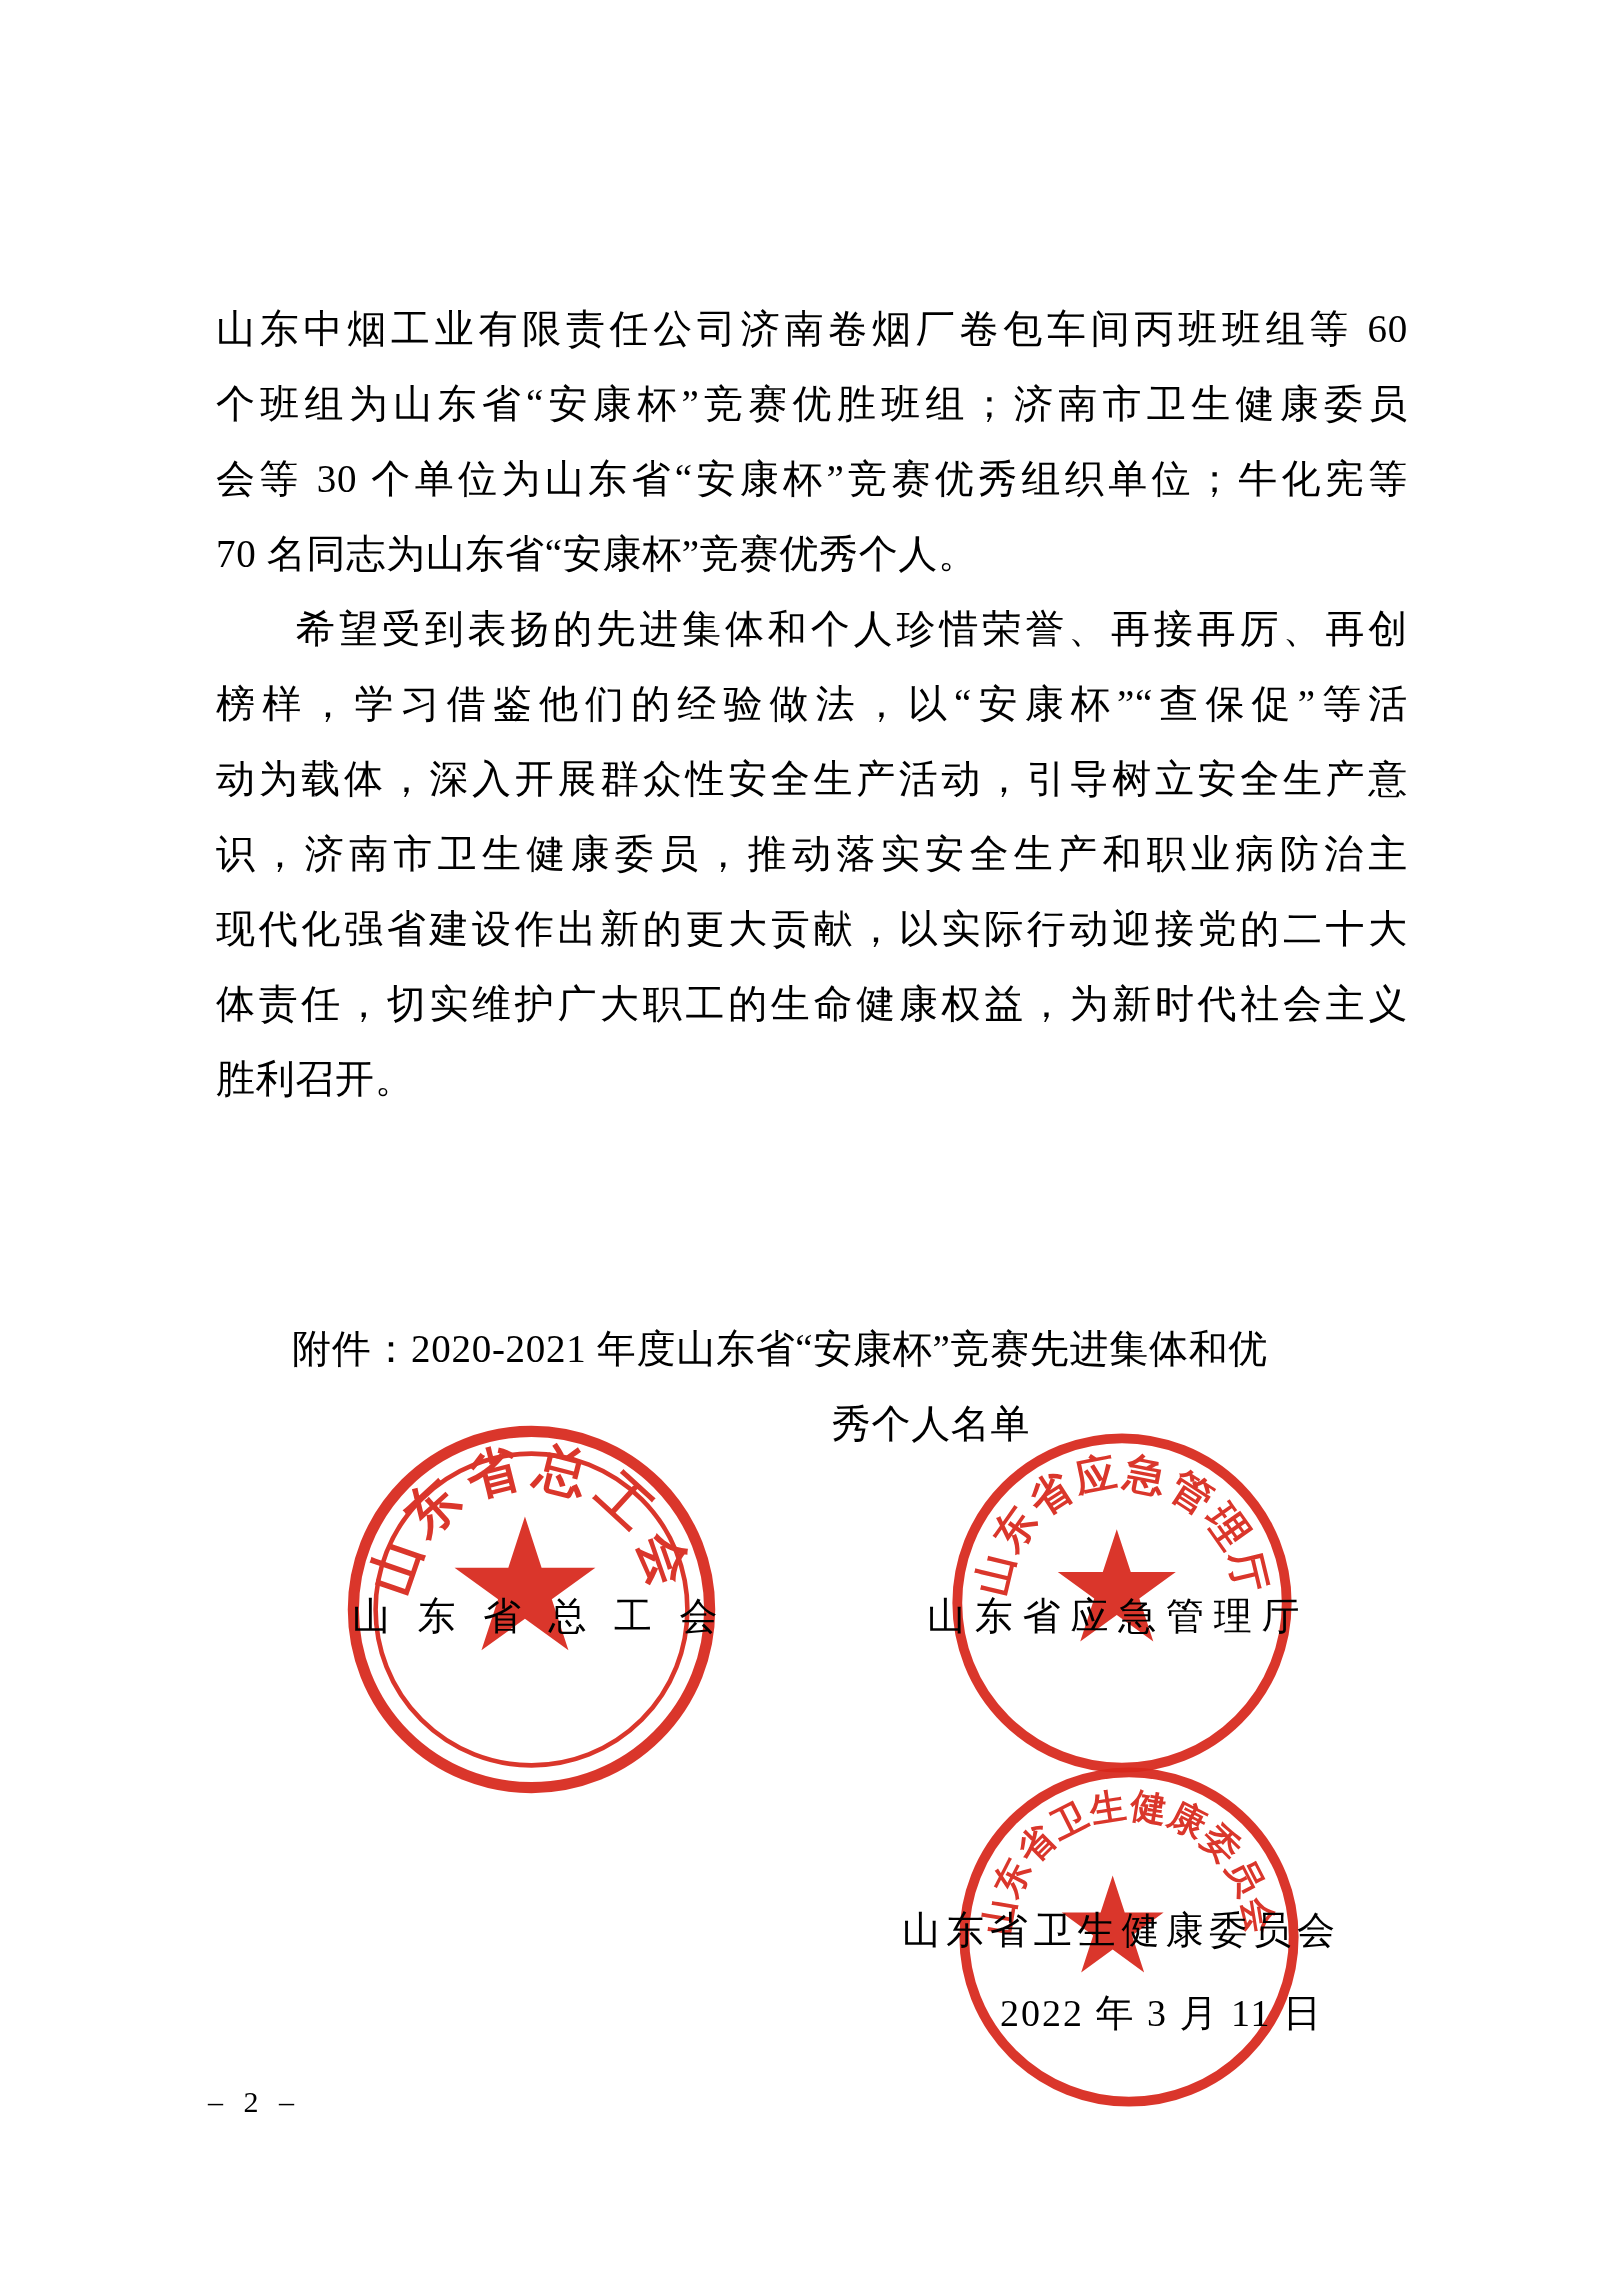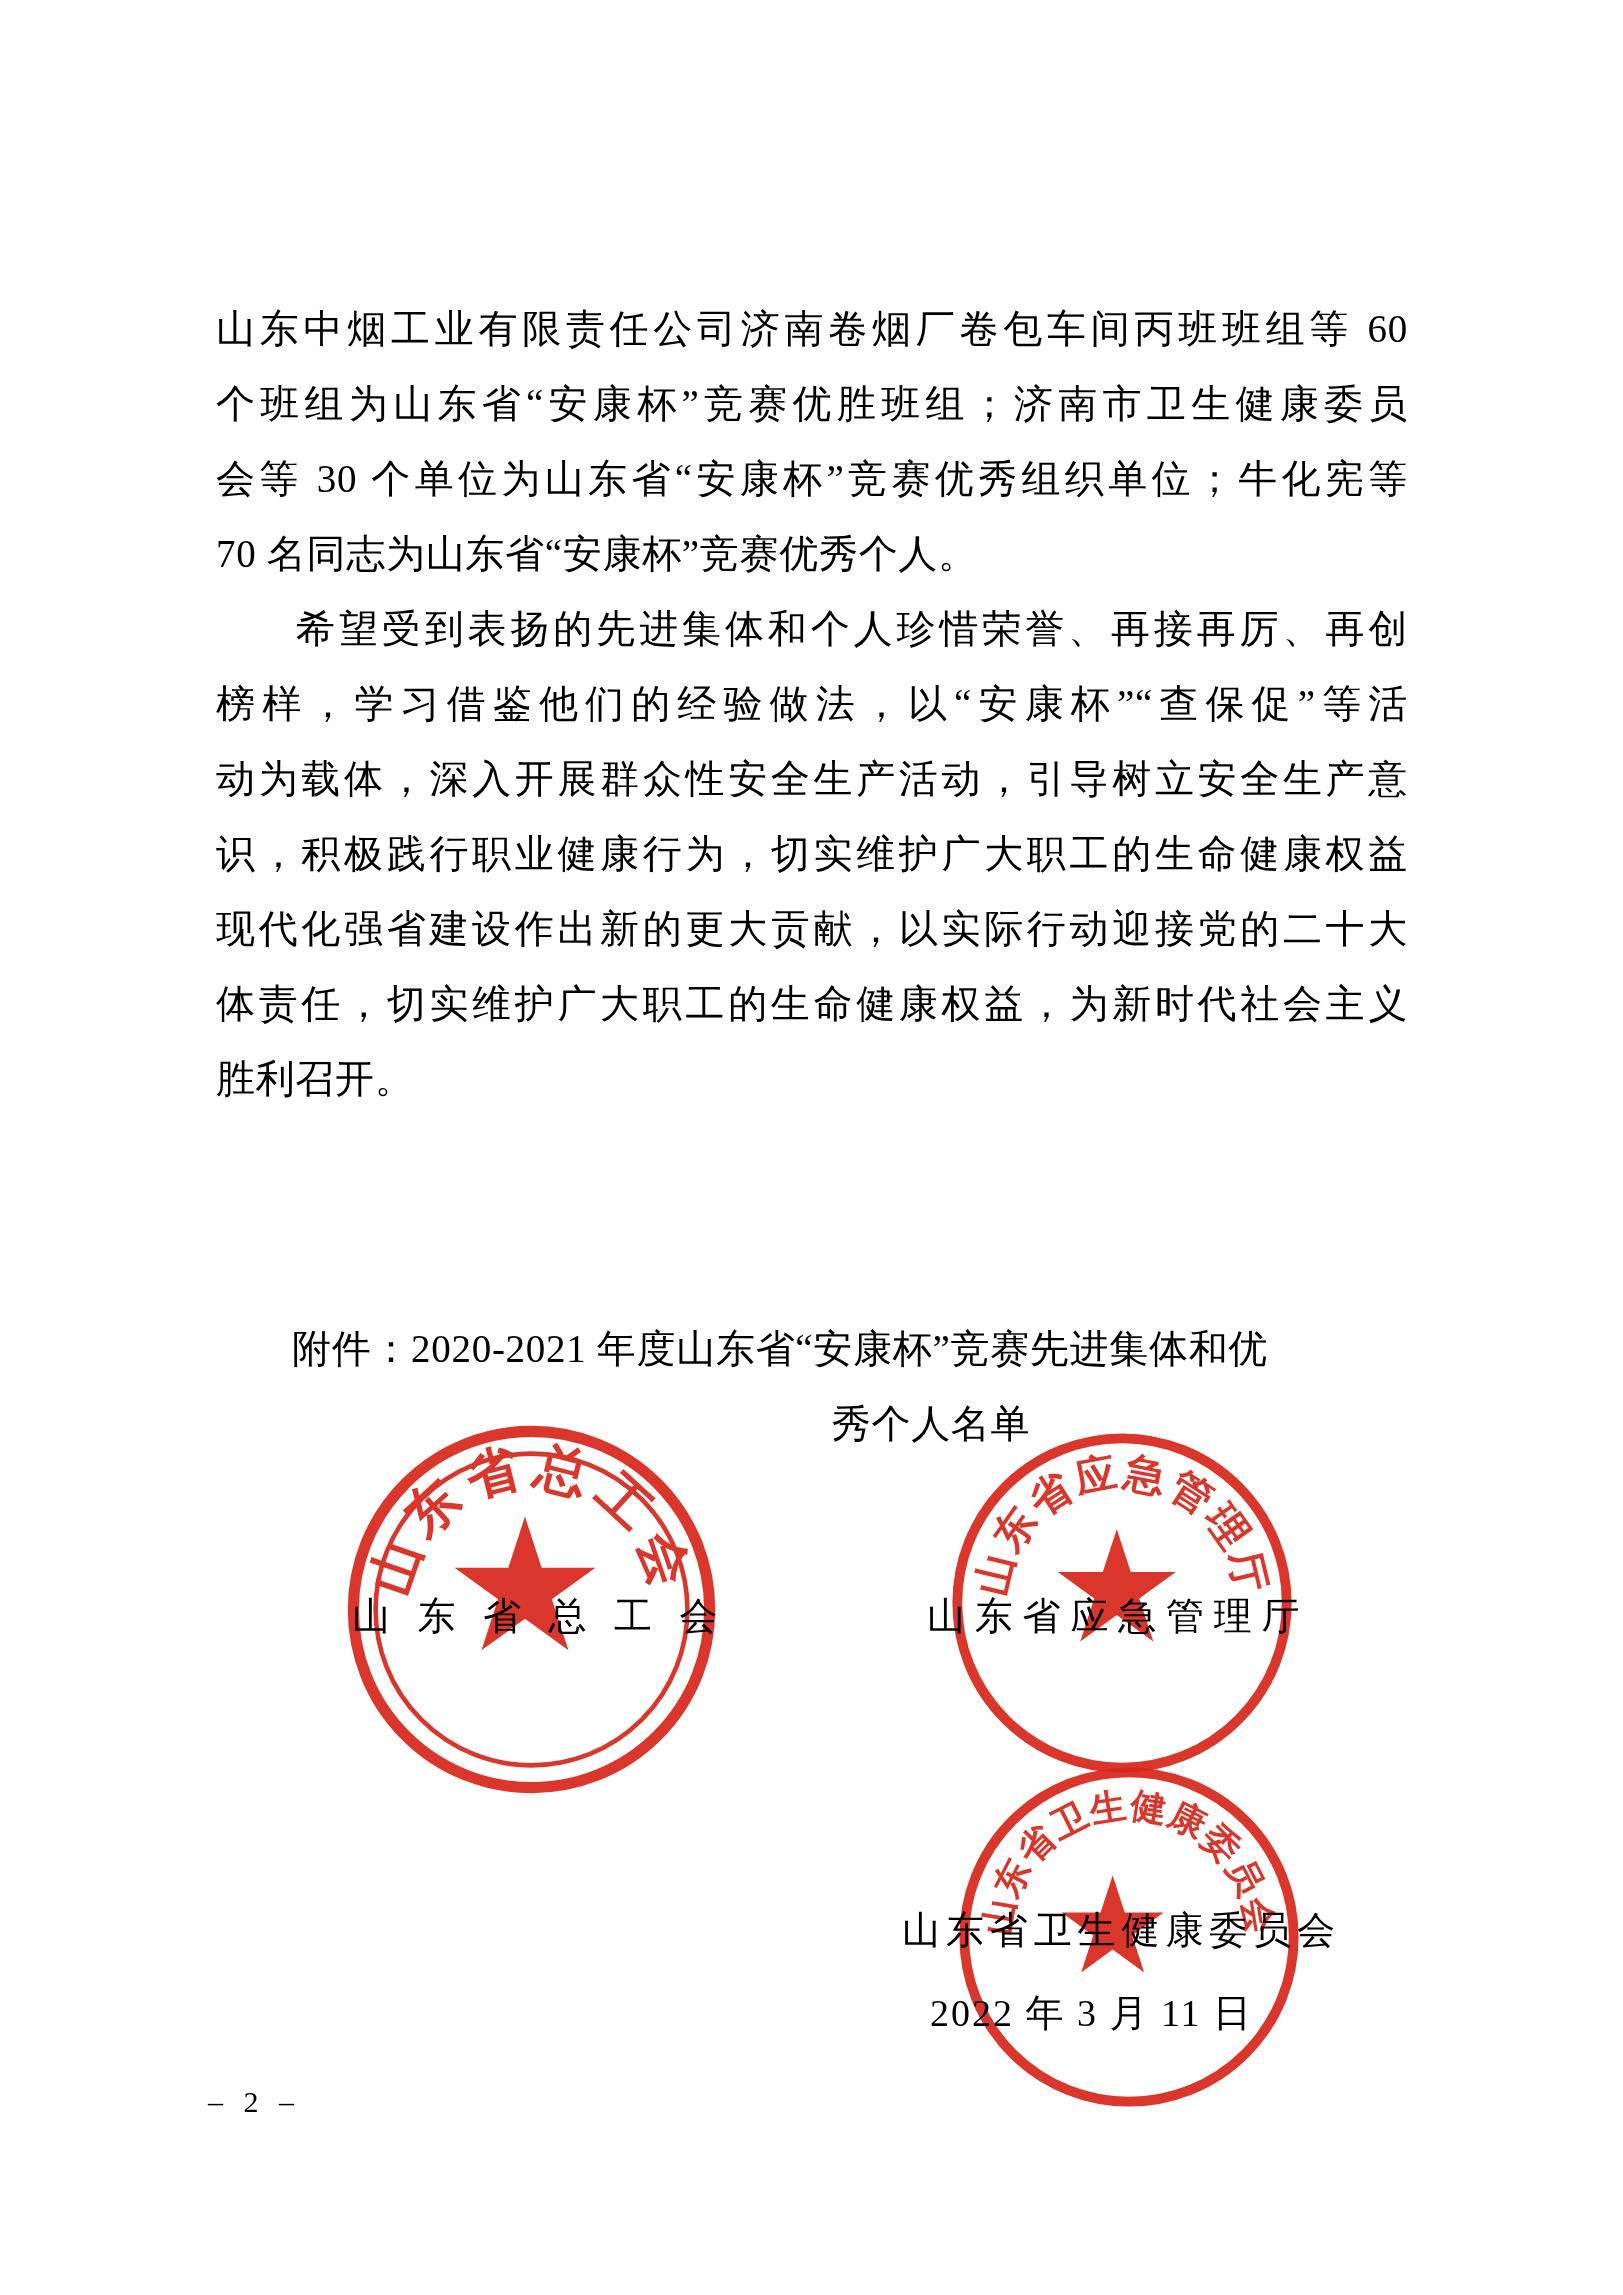--- a/index.html
+++ b/index.html
@@ -36,21 +36,21 @@
 
   
   .sig{
     position:absolute;z-index:3;
     font-size:38px;line-height:1;white-space:nowrap;
     color:#000;
   }
   .sig.org1{left:352px;top:1597px;letter-spacing:27.5px;}
   .sig.org2{left:927px;top:1597px;letter-spacing:9.8px;}
   .sig.org3{left:902px;top:1911px;letter-spacing:5.9px;}
-  .sig.date{left:930px;top:1994px;letter-spacing:2px;}
+  .sig.date{left:1000px;top:1994px;letter-spacing:2px;}
 
   
   .seal{position:absolute;z-index:1;opacity:0.93;}
   .seal.s1{left:335px;top:1413px;}
   .seal.s2{left:939px;top:1420px;}
   .seal.s3{left:946px;top:1754px;}
   .seal circle{fill:none;stroke:#d8271b;}
   .seal .star{fill:#d8271b;}
   .seal text{
     fill:#d8271b;
@@ -71,21 +71,21 @@
 <div class="page">
 
   <div class="body-text">
     <div class="bline justify">山东中烟工业有限责任公司济南卷烟厂卷包车间丙班班组等 60</div>
     <div class="bline justify">个班组为山东省“安康杯”竞赛优胜班组；济南市卫生健康委员</div>
     <div class="bline justify">会等 30 个单位为山东省“安康杯”竞赛优秀组织单位；牛化宪等</div>
     <div class="bline">70 名同志为山东省“安康杯”竞赛优秀个人。</div>
     <div class="bline justify first-indent">希望受到表扬的先进集体和个人珍惜荣誉、再接再厉、再创</div>
     <div class="bline justify">榜样，学习借鉴他们的经验做法，以“安康杯”“查保促”等活</div>
     <div class="bline justify">动为载体，深入开展群众性安全生产活动，引导树立安全生产意</div>
-    <div class="bline justify">识，积极践行职业健康行为，切实维护广大职工的生命健康权益</div>
+    <div class="bline justify">识，济南市卫生健康委员，推动落实安全生产和职业病防治主</div>
     <div class="bline justify">现代化强省建设作出新的更大贡献，以实际行动迎接党的二十大</div>
     <div class="bline justify">体责任，切实维护广大职工的生命健康权益，为新时代社会主义</div>
     <div class="bline">胜利召开。</div>
   </div>
 
   <div class="attachment">
     <div class="bline">附件：2020-2021 年度山东省“安康杯”竞赛先进集体和优</div>
     <div class="bline second">秀个人名单</div>
   </div>
 

